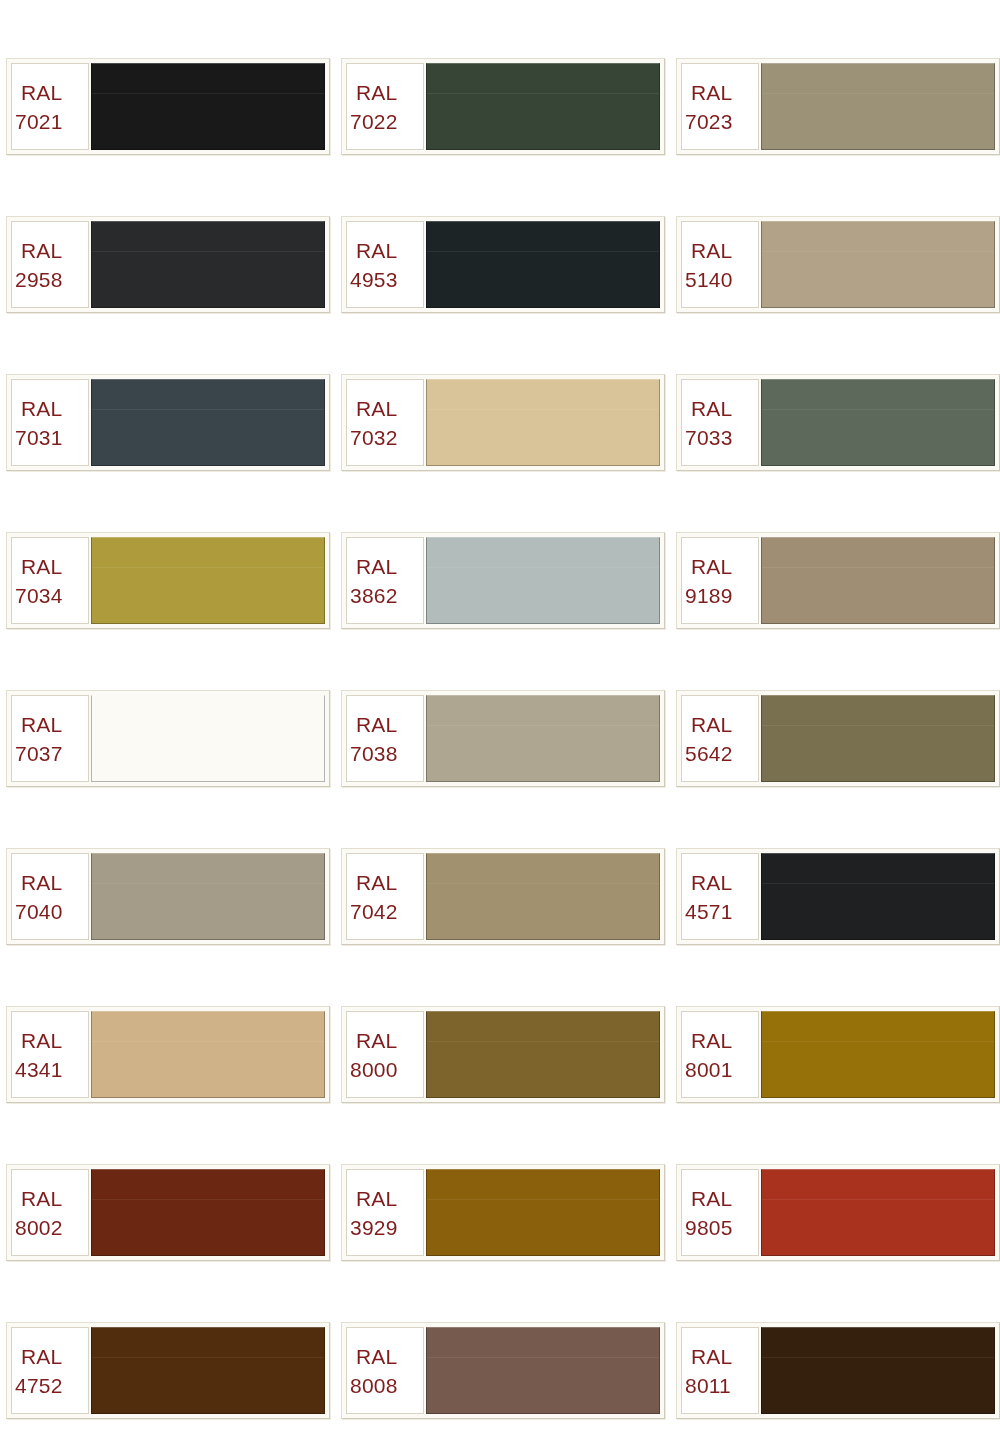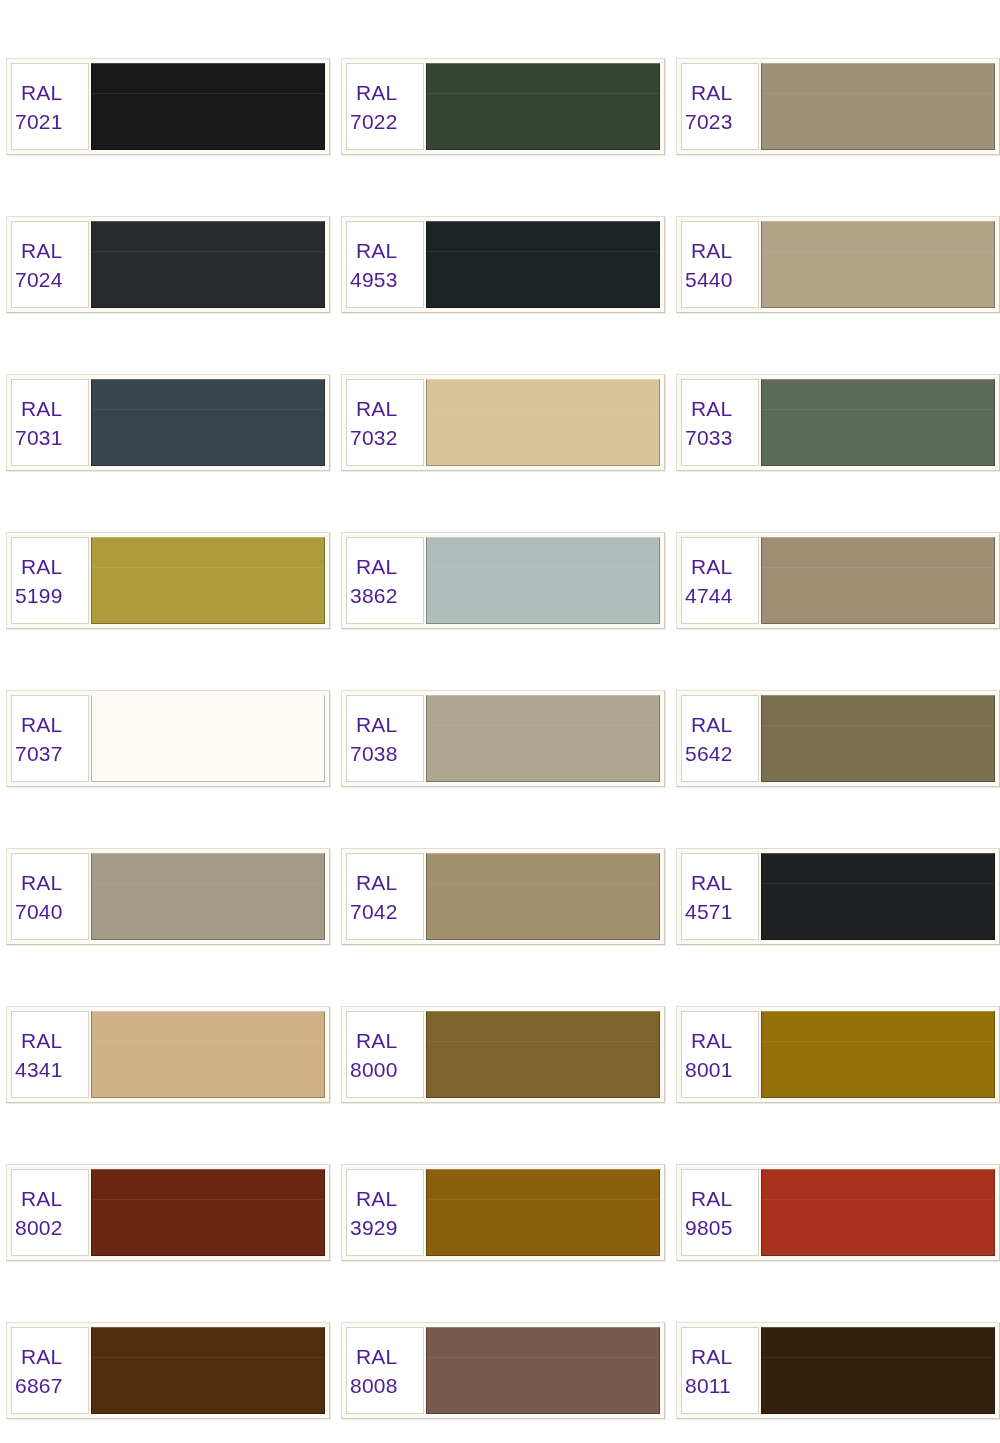--- a/index.html
+++ b/index.html
@@ -53,21 +53,21 @@
     justify-content: center;
     align-items: flex-start;
     padding: 0 0 0 9px;
     position: relative;
     z-index: 2;
   }
 
   .swatch-label .line {
     font-size: 21px;
     line-height: 29px;
-    color: #4c1d95;
+    color: #7f1d1d;
     letter-spacing: 0.2px;
     white-space: nowrap;
   }
   .swatch-label .line.code {
     margin-left: -6px;
   }
 
   .swatch-color {
     flex: 1 1 auto;
     margin-left: 2px;
@@ -109,35 +109,35 @@
     <div class="swatch-card">
       <div class="swatch-label">
         <span class="line prefix">RAL</span>
         <span class="line code">7023</span>
       </div>
       <div class="swatch-color" style="background-color: rgb(155, 146, 120);"></div>
     </div>
     <div class="swatch-card">
       <div class="swatch-label">
         <span class="line prefix">RAL</span>
-        <span class="line code">7024</span>
+        <span class="line code">2958</span>
       </div>
       <div class="swatch-color" style="background-color: rgb(40, 42, 44);"></div>
     </div>
     <div class="swatch-card">
       <div class="swatch-label">
         <span class="line prefix">RAL</span>
         <span class="line code">4953</span>
       </div>
       <div class="swatch-color" style="background-color: rgb(29, 36, 38);"></div>
     </div>
     <div class="swatch-card">
       <div class="swatch-label">
         <span class="line prefix">RAL</span>
-        <span class="line code">5440</span>
+        <span class="line code">5140</span>
       </div>
       <div class="swatch-color" style="background-color: rgb(178, 162, 135);"></div>
     </div>
     <div class="swatch-card">
       <div class="swatch-label">
         <span class="line prefix">RAL</span>
         <span class="line code">7031</span>
       </div>
       <div class="swatch-color" style="background-color: rgb(58, 68, 75);"></div>
     </div>
@@ -151,35 +151,35 @@
     <div class="swatch-card">
       <div class="swatch-label">
         <span class="line prefix">RAL</span>
         <span class="line code">7033</span>
       </div>
       <div class="swatch-color" style="background-color: rgb(93, 106, 91);"></div>
     </div>
     <div class="swatch-card">
       <div class="swatch-label">
         <span class="line prefix">RAL</span>
-        <span class="line code">5199</span>
+        <span class="line code">7034</span>
       </div>
       <div class="swatch-color" style="background-color: rgb(174, 156, 60);"></div>
     </div>
     <div class="swatch-card">
       <div class="swatch-label">
         <span class="line prefix">RAL</span>
         <span class="line code">3862</span>
       </div>
       <div class="swatch-color" style="background-color: rgb(178, 188, 186);"></div>
     </div>
     <div class="swatch-card">
       <div class="swatch-label">
         <span class="line prefix">RAL</span>
-        <span class="line code">4744</span>
+        <span class="line code">9189</span>
       </div>
       <div class="swatch-color" style="background-color: rgb(160, 142, 116);"></div>
     </div>
     <div class="swatch-card">
       <div class="swatch-label">
         <span class="line prefix">RAL</span>
         <span class="line code">7037</span>
       </div>
       <div class="swatch-color"></div>
     </div>
@@ -256,21 +256,21 @@
     <div class="swatch-card">
       <div class="swatch-label">
         <span class="line prefix">RAL</span>
         <span class="line code">9805</span>
       </div>
       <div class="swatch-color" style="background-color: rgb(168, 50, 30);"></div>
     </div>
     <div class="swatch-card">
       <div class="swatch-label">
         <span class="line prefix">RAL</span>
-        <span class="line code">6867</span>
+        <span class="line code">4752</span>
       </div>
       <div class="swatch-color" style="background-color: rgb(81, 44, 13);"></div>
     </div>
     <div class="swatch-card">
       <div class="swatch-label">
         <span class="line prefix">RAL</span>
         <span class="line code">8008</span>
       </div>
       <div class="swatch-color" style="background-color: rgb(118, 90, 78);"></div>
     </div>

